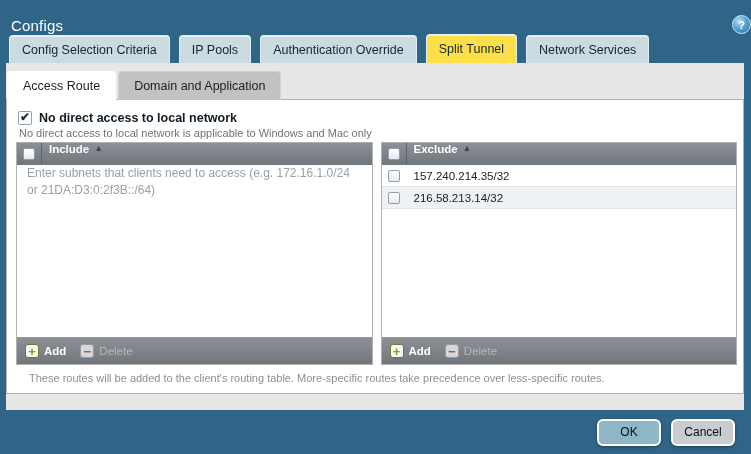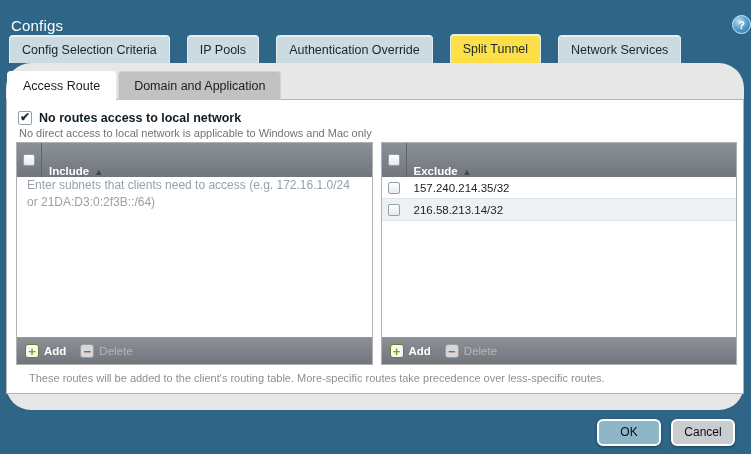--- a/index.html
+++ b/index.html
@@ -2,40 +2,40 @@
 <html><head>
 <meta charset="utf-8">
 <style>
   html,body{margin:0;padding:0;background:#dfe3e6;font-family:"Liberation Sans",sans-serif;}
   .dialog{width:751px;height:454px;background:#2f6587;display:flex;flex-direction:column;overflow:hidden;box-sizing:border-box;}
   
   .titlebar{height:34px;display:flex;align-items:flex-end;padding:0 0 0 11px;flex:0 0 auto;}
   .title{color:#fff;font-size:15px;letter-spacing:.2px;}
   .help{margin-left:auto;width:17px;height:17px;border-radius:50%;background:radial-gradient(circle at 35% 30%, #b9ddf2 0%, #5ba3d0 45%, #256d9e 100%);border:1px solid #cfe6f3;color:#fff;font-size:11px;font-weight:bold;display:flex;align-items:center;justify-content:center;cursor:pointer;}
   
-  .tabbar{display:flex;align-items:flex-end;padding:0 12px 0 9px;gap:17px;flex:0 0 auto;height:29px;}
+  .tabbar{display:flex;align-items:flex-end;padding:0 12px 0 9px;gap:9px;flex:0 0 auto;height:29px;}
   .tab{background:#ccdbe1;border:1px solid #e3ecef;border-bottom:none;border-radius:4px 4px 0 0;padding:0 12px;height:27px;display:flex;align-items:center;font-size:12.5px;color:#16262e;cursor:pointer;box-shadow:inset 0 1px 0 rgba(255,255,255,.6);}
   .tab.active{background:#fde047;height:28px;font-weight:400;}
   
-  .bodyarea{flex:1;background:#e7e7e7;margin:0 7px 0 6px;display:flex;flex-direction:column;min-height:0;border-radius:25px;}
+  .bodyarea{flex:1;background:#e7e7e7;margin:0 7px 0 6px;display:flex;flex-direction:column;min-height:0;}
   .subtabs{display:flex;margin:8px 0 0 1px;flex:0 0 auto;position:relative;z-index:2;}
   .subtab{background:#c2c2c2;border:1px solid #d2d2d2;border-bottom:none;border-radius:4px 4px 0 0;padding:0 15px;height:28px;display:flex;align-items:center;font-size:12.5px;color:#1d1d1d;margin-right:2px;cursor:pointer;}
   .subtab.active{background:#ffffff;border-color:#ffffff;}
   .panel{background:#ffffff;border:1px solid #b3b3b3;margin-top:-1px;flex:1;display:flex;flex-direction:column;min-height:0;position:relative;z-index:1;}
   
   .check-row{display:flex;align-items:center;gap:7px;padding:11px 10px 0 11px;cursor:pointer;}
   .cb{width:14px;height:14px;box-sizing:border-box;background:linear-gradient(#ffffff,#e7eaec);border:1px solid #8fa0ab;border-radius:2px;display:flex;align-items:center;justify-content:center;flex:0 0 auto;}
   .cb.checked{background:#ffffff;}
   .cb .mark{color:#173048;font-size:12px;font-weight:bold;line-height:1;margin-top:-2px;}
   .check-label{font-size:12.5px;font-weight:bold;color:#101c24;}
   .check-note{font-size:11px;color:#6e7478;margin:2px 0 0 12px;}
   
   .lists{flex:1;display:flex;gap:8px;margin:3px 6px 0 9px;min-height:0;}
   .list{flex:1;border:1px solid #b0b0b0;display:flex;flex-direction:column;min-width:0;background:#fff;}
-  .list-header{flex:0 0 auto;height:34px;background:linear-gradient(#8b9196,#70767b);display:flex;align-items:flex-end;color:#fff;}
+  .list-header{flex:0 0 auto;height:22px;background:linear-gradient(#8b9196,#70767b);display:flex;align-items:flex-start;color:#fff;}
   .hdr-check{width:25px;height:100%;display:flex;align-items:center;justify-content:center;border-right:1px solid #5d6368;box-sizing:border-box;}
   .cb.small{width:12px;height:12px;}
   .hdr-title{font-size:11.5px;font-weight:bold;margin-left:7px;}
   .sort{font-size:9px;color:#3e454b;margin-left:5px;}
   .list-body{flex:1;background:#fff;overflow:hidden;}
   .placeholder{color:#98a0a8;font-size:12px;line-height:1.45;padding:0 14px 0 10px;max-width:330px;}
   .row{height:21px;display:flex;align-items:center;border-bottom:1px solid #e2e4e6;font-size:11.5px;color:#222;}
   .row.alt{background:#eef1f4;}
   .row .row-check{width:25px;display:flex;align-items:center;justify-content:center;}
   .row .ip{margin-left:7px;}
@@ -81,21 +81,21 @@
       <div class="subtab active">Access Route</div>
       <div class="subtab">Domain and Application</div>
     </div>
 
     <div class="panel">
 
       <div class="check-row">
         <span class="cb checked">
           <span class="mark">✔</span>
         </span>
-        <span class="check-label">No routes access to local network</span>
+        <span class="check-label">No direct access to local network</span>
       </div>
       <div class="check-note">No direct access to local network is applicable to Windows and Mac only</div>
 
       <div class="lists">
 
         <div class="list">
           <div class="list-header">
             <span class="hdr-check">
               <span class="cb small"></span>
             </span>

